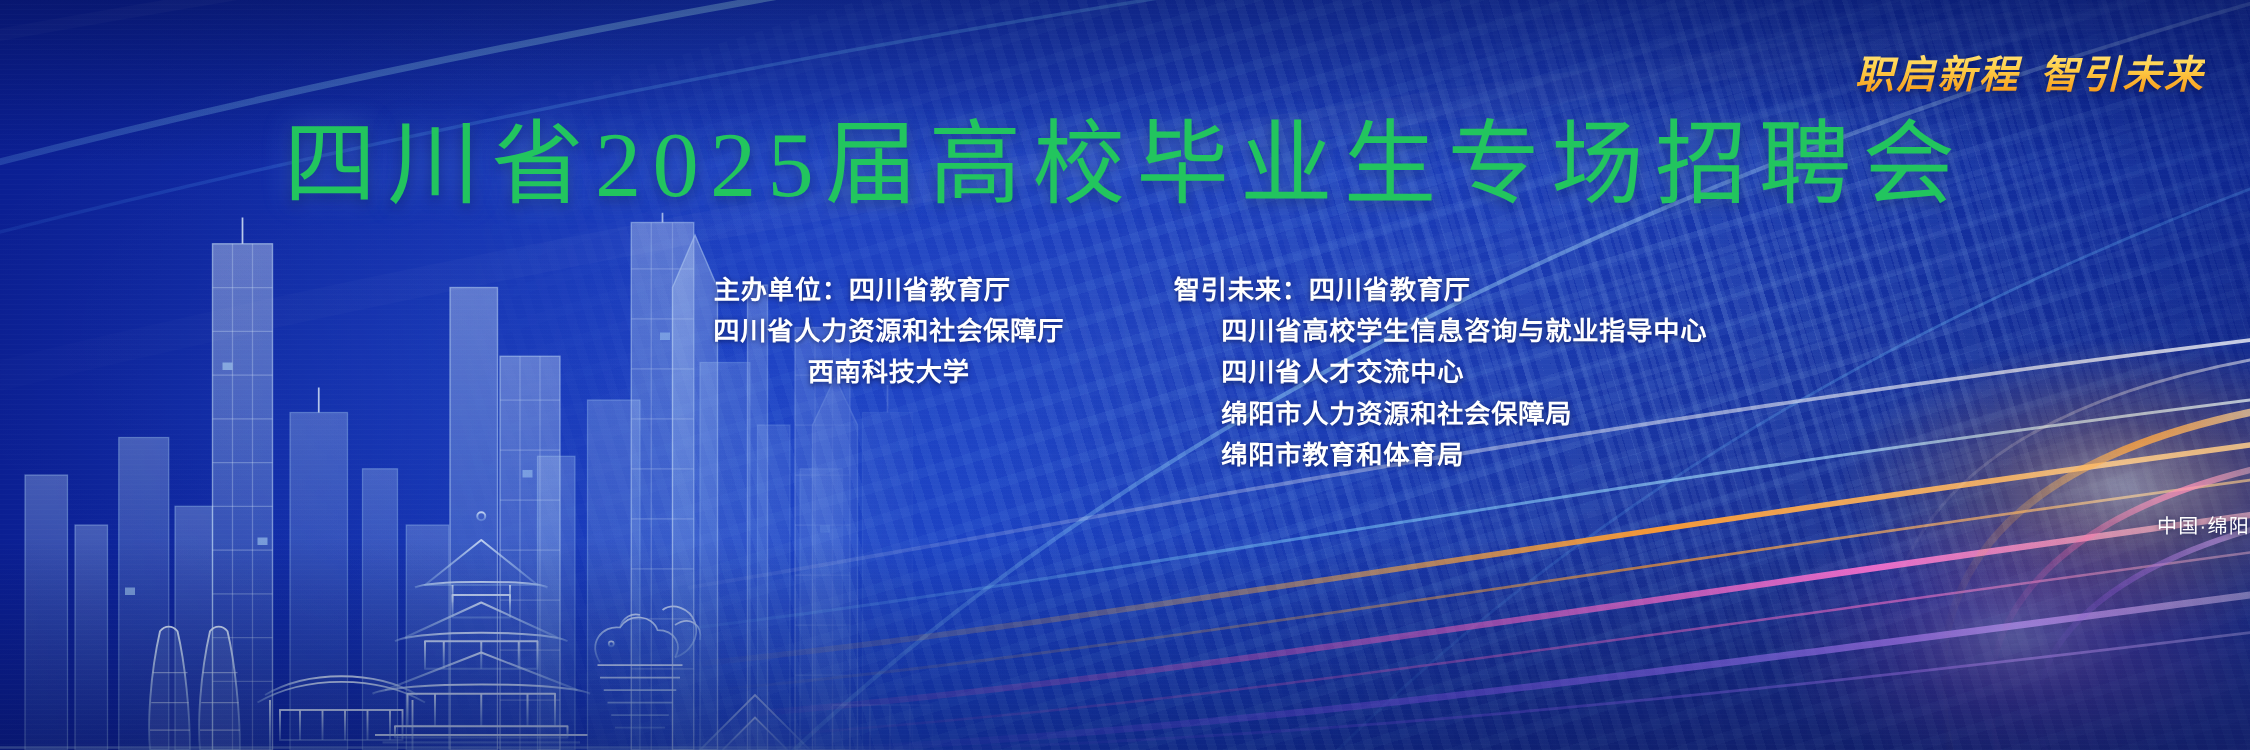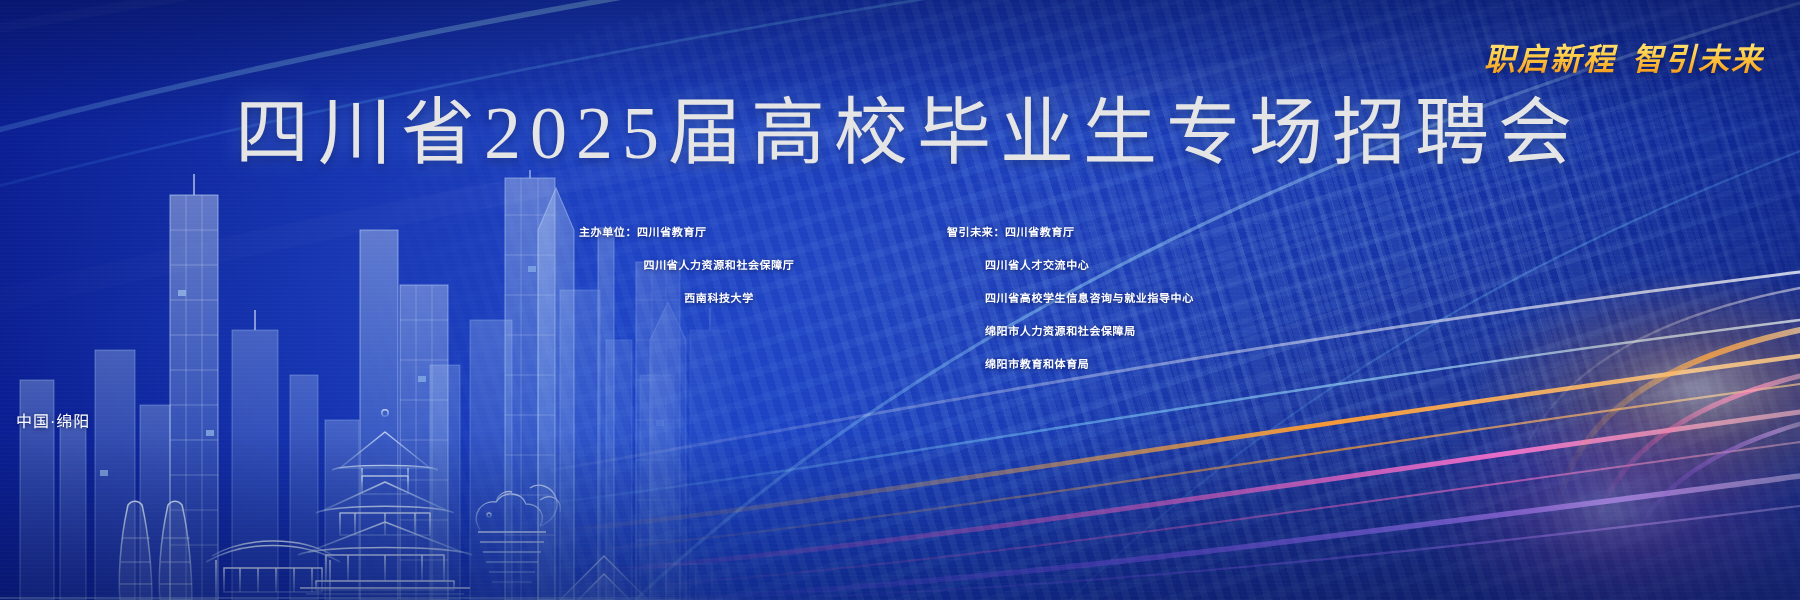--- a/index.html
+++ b/index.html
@@ -77,65 +77,65 @@
     position:absolute;left:0;bottom:0;width:760px;height:430px;
     pointer-events:none;
   }
   .skyline svg{width:100%;height:100%;display:block;}
 
   
   .trails{position:absolute;right:0;bottom:0;width:1250px;height:420px;pointer-events:none;}
   .trails svg{width:100%;height:100%;display:block;}
 
   
-  .fg{position:absolute;inset:0;margin-left:16px;}
+  .fg{position:absolute;inset:0;}
 
   .slogan{
     position:absolute;right:36px;top:34px;
     font-size:31px;font-weight:bold;font-style:italic;
     letter-spacing:2px;
     background:linear-gradient(180deg,#ffe89a 0%,#ffd34e 42%,#f9a826 78%,#f08a12 100%);
     -webkit-background-clip:text;background-clip:text;
     color:transparent;
     -webkit-text-fill-color:transparent;
     filter:drop-shadow(0 2px 3px rgba(0,10,60,.55));
     white-space:nowrap;
   }
   .slogan .gap{display:inline-block;width:16px;}
 
   .title{
     position:absolute;left:0;right:0;top:96px;
     text-align:center;
     font-family:"Liberation Serif","DejaVu Serif",serif;
     font-size:74px;
     line-height:1;
-    color:#e5e5e5;
+    color:#22c55e;
     letter-spacing:9px;
     white-space:nowrap;
     text-shadow:0 0 22px rgba(120,180,255,.45), 0 3px 10px rgba(0,10,60,.5);
   }
 
   .orgs{
     position:absolute;left:0;right:0;top:216px;
     display:flex;justify-content:center;
     gap:78px;
   }
-  .org-col{color:#ffffff;font-size:11px;font-weight:bold;letter-spacing:.6px;}
+  .org-col{color:#ffffff;font-size:21px;font-weight:bold;letter-spacing:.6px;}
   .org-col .row{height:33px;line-height:33px;white-space:nowrap;
       text-shadow:0 1px 4px rgba(0,10,60,.65);}
   .org-col.left .row{text-align:center;}
   .org-col.left{width:300px;}
   .org-col.right{width:300px;text-align:left;}
   .org-col.right .row{padding-left:38px;}
   .org-col.right .row.head{padding-left:0;}
   .org-col.left .row.head{text-align:left;padding-left:10px;}
 
   .place{
     position:absolute;left:0;right:0;top:405px;
-    text-align:left;color:#ffffff;
+    text-align:right;color:#ffffff;
     font-size:16px;letter-spacing:1px;
     text-shadow:0 1px 4px rgba(0,10,60,.65);
   }
   .place .line{height:34px;line-height:34px;}
 
   .scanlines{
     position:absolute;inset:0;pointer-events:none;opacity:.10;
     background:repeating-linear-gradient(0deg, rgba(255,255,255,.18) 0px, rgba(255,255,255,.18) 1px, rgba(255,255,255,0) 1px, rgba(255,255,255,0) 4px);
   }
 </style>
@@ -416,22 +416,22 @@
     <div class="orgs">
 
       <div class="org-col left">
         <div class="row head"><span>主办单位：</span><span>四川省教育厅</span></div>
         <div class="row">四川省人力资源和社会保障厅</div>
         <div class="row">西南科技大学</div>
       </div>
 
       <div class="org-col right">
         <div class="row head"><span>智引未来：</span><span>四川省教育厅</span></div>
+        <div class="row">四川省高校学生信息咨询与就业指导中心</div>
         <div class="row">四川省人才交流中心</div>
-        <div class="row">四川省高校学生信息咨询与就业指导中心</div>
         <div class="row">绵阳市人力资源和社会保障局</div>
         <div class="row">绵阳市教育和体育局</div>
       </div>
 
     </div>
 
     <div class="place">
       <div class="line">中国·绵阳</div>
     </div>
 

